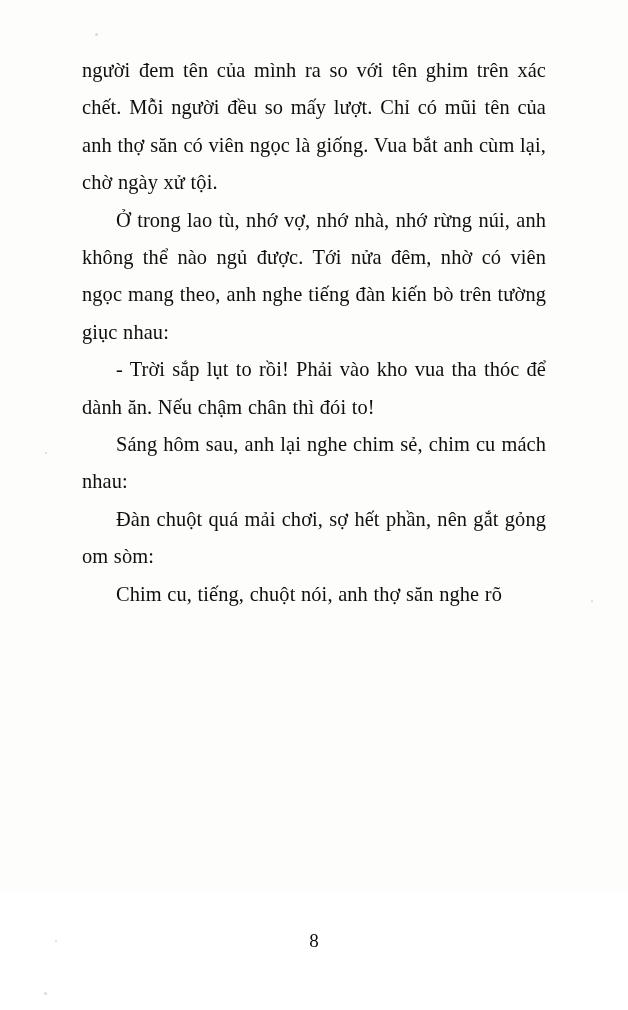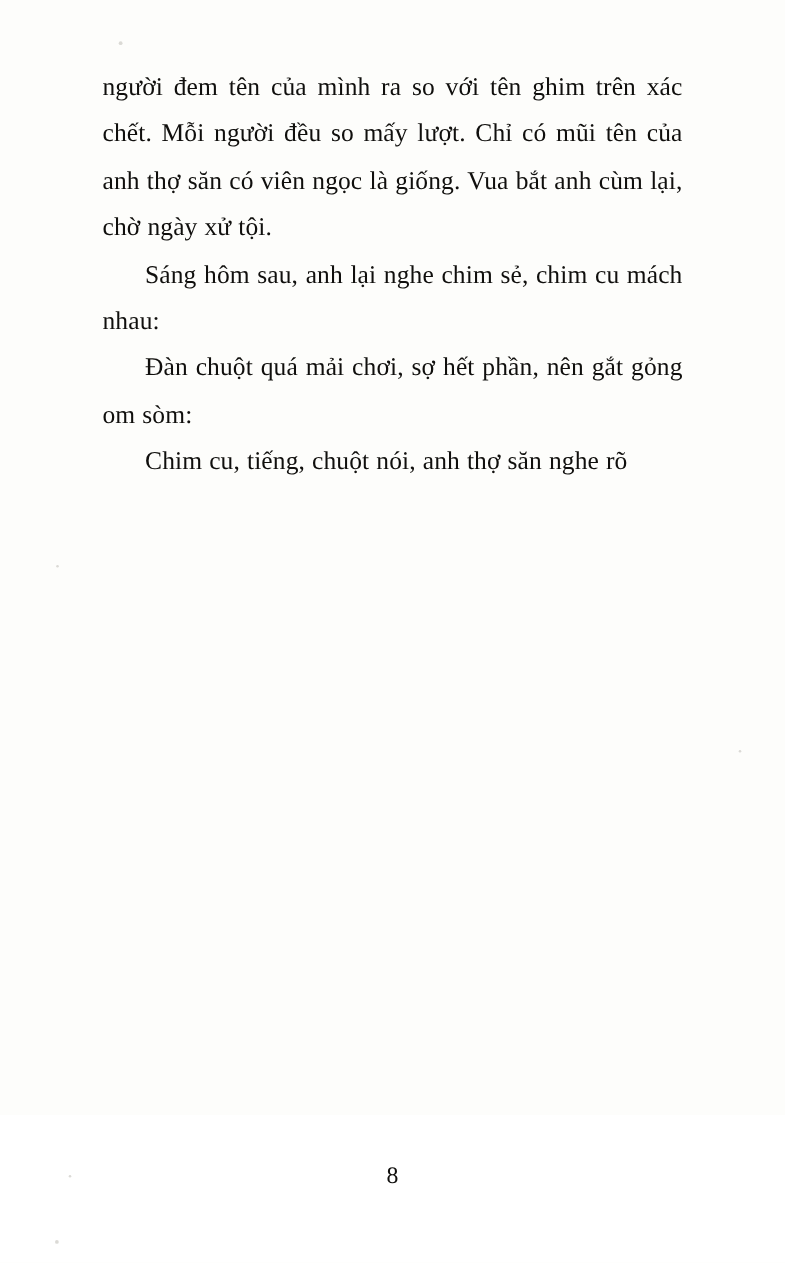--- a/index.html
+++ b/index.html
@@ -74,20 +74,22 @@
 <div class="page">
 
   <span class="speck s1"></span>
   <span class="speck s2"></span>
   <span class="speck s3"></span>
   <span class="speck s4"></span>
   <span class="speck s5"></span>
 
   <div class="text-column">
     <p class="para">người đem tên của mình ra so với tên ghim trên xác chết. Mỗi người đều so mấy lượt. Chỉ có mũi tên của anh thợ săn có viên ngọc là giống. Vua bắt anh cùm lại, chờ ngày xử tội.</p>
+    <p class="para indent">Ở trong lao tù, nhớ vợ, nhớ nhà, nhớ rừng núi, anh không thể nào ngủ được. Tới nửa đêm, nhờ có viên ngọc mang theo, anh nghe tiếng đàn kiến bò trên tường giục nhau:</p>
+    <p class="para dash">- Trời sắp lụt to rồi! Phải vào kho vua tha thóc để dành ăn. Nếu chậm chân thì đói to!</p>
     <p class="para indent">Sáng hôm sau, anh lại nghe chim sẻ, chim cu mách nhau:</p>
     <p class="para indent">Đàn chuột quá mải chơi, sợ hết phần, nên gắt gỏng om sòm:</p>
     <p class="para indent">Chim cu, tiếng, chuột nói, anh thợ săn nghe rõ</p>
   </div>
 
   <div class="page-number">8</div>
 
 </div>
 
 </body></html>

